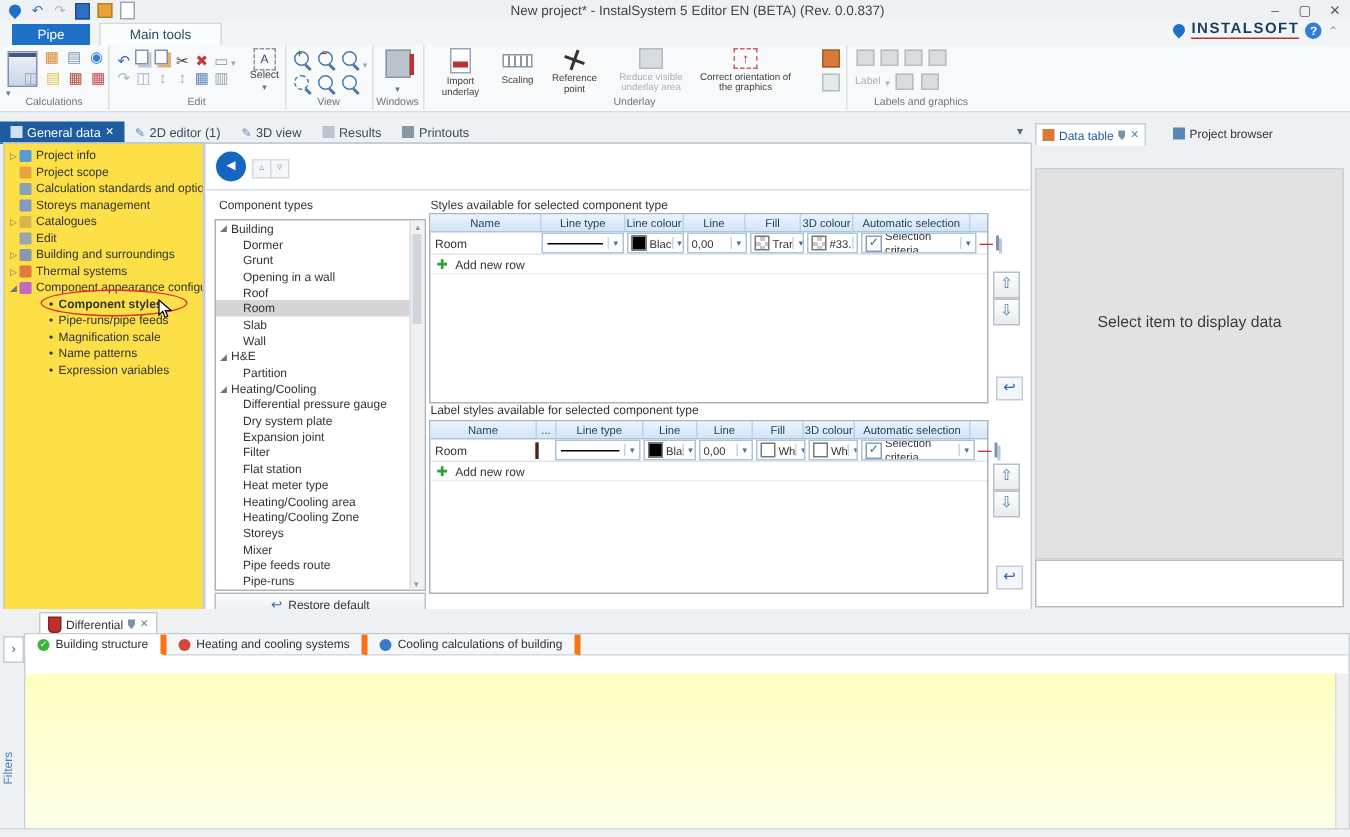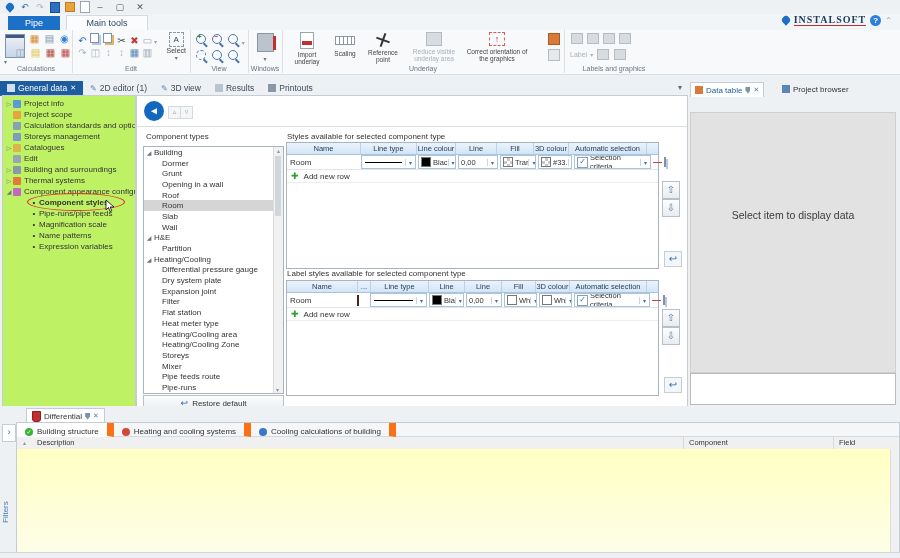--- a/index.html
+++ b/index.html
@@ -17,21 +17,21 @@
   .wtitle{flex:1;text-align:center;color:#444;}
   .winbtns{display:flex;}
   .wb{width:20px;height:13px;text-align:center;line-height:13px;font-size:9px;color:#555;}
   
   .rtabs{position:absolute;left:0;top:14px;width:900px;height:16px;background:#f2f5f8;border-bottom:1px solid #dfe3e8;}
   .filetab{position:absolute;left:8px;top:2px;width:52px;height:14px;background:#1d70c5;color:#fff;
     text-align:center;font-size:9px;line-height:14px;}
   .maintab{position:absolute;left:66px;top:1px;width:80px;height:14px;background:#fbfcfd;border:1px solid #d4dae0;
     border-bottom:none;text-align:center;font-size:9px;line-height:14px;color:#2a4a6b;}
   .brand{position:absolute;right:8px;top:0px;display:flex;align-items:center;gap:4px;}
-  .brandname{font-weight:bold;font-size:10px;letter-spacing:1px;color:#1b3a5c;border-bottom:1px solid #c03030;font-family:Liberation Serif, serif;}
+  .brandname{font-weight:bold;font-size:10px;letter-spacing:1px;color:#1b3a5c;border-bottom:1px solid #c03030;}
   .helpc{width:11px;height:11px;border-radius:50%;background:#2e7fd7;color:#fff;font-size:8px;line-height:11px;text-align:center;font-weight:bold;}
   .chev{font-size:8px;color:#8a97a5;}
   
   .ribbon{position:absolute;left:0;top:30px;width:900px;height:44px;background:#f7f9fb;border-bottom:1px solid #d9dee3;font-size:7px;}
   .grp{position:absolute;top:0;height:43px;border-right:1px solid #dde1e6;}
   .glabel{position:absolute;left:0;right:0;bottom:1px;text-align:center;color:#6b7683;font-size:7px;}
   .gi{display:inline-block;font-size:10px;line-height:12px;text-align:center;width:13px;}
   .calc-ic{position:absolute;left:5px;top:4px;width:18px;height:22px;border:1px solid #7e93b4;
     background:linear-gradient(#eef2f8,#c8d4e8);box-shadow:inset 0 3px 0 #41597e;}
   .mag{width:8px;height:8px;border:1.5px solid #4a7ab0;border-radius:50%;position:relative;display:inline-block;margin:1px 2px;}
@@ -56,21 +56,21 @@
   .graywin{width:14px;height:12px;background:#d7dce1;border:1px solid #b7bcc2;margin-bottom:2px;}
   .disq{display:inline-block;width:10px;height:9px;background:#d7dce1;border:1px solid #b7bcc2;margin:1px;}
   
   .workspace{position:absolute;left:0;top:80px;width:900px;height:326px;background:#eef1f4;}
   .doctabs{position:absolute;left:0;top:0;width:686px;height:15px;border-bottom:1px solid #2a6cb0;display:flex;align-items:flex-end;}
   .dtab{height:14px;display:flex;align-items:center;gap:3px;padding:0 7px;font-size:8.5px;color:#3a4a5a;}
   .dtab.active{background:#1d5c9e;color:#fff;}
   .dticon{width:8px;height:8px;display:inline-block;}
   .dcaret{position:absolute;right:4px;top:3px;font-size:8px;color:#5a6a7a;}
   
-  .sidebar{position:absolute;left:2px;top:15px;width:132px;height:310px;background:#bef264;border:1px solid #c4cdd6;overflow:hidden;}
+  .sidebar{position:absolute;left:2px;top:15px;width:132px;height:310px;background:#fde047;border:1px solid #c4cdd6;overflow:hidden;}
   .si{position:absolute;left:0;height:11px;display:flex;align-items:center;font-size:8px;white-space:nowrap;}
   .tw{width:8px;font-size:6px;color:#6b7683;text-align:center;flex:none;}
   .sic{width:8px;height:8px;border-radius:1px;margin-right:3px;flex:none;}
   .blt{width:6px;text-align:center;color:#333;flex:none;font-size:8px;margin-right:2px;}
   .ellipse{position:absolute;border:1.5px solid #e03030;border-radius:50%;}
   
   .center{position:absolute;left:136px;top:15px;width:550px;height:310px;background:#fff;border:1px solid #c4cdd6;font-size:8px;}
   .backbtn{position:absolute;left:7px;top:5px;width:20px;height:20px;border-radius:50%;background:#1467c0;color:#fff;
     text-align:center;line-height:20px;font-size:10px;}
   .minibtn{position:absolute;top:10px;width:11px;height:11px;border:1px solid #d4dae0;background:#f4f6f8;color:#9aa5b1;
@@ -125,21 +125,21 @@
     display:flex;align-items:flex-start;justify-content:center;}
   .graybox span{margin-top:96px;font-size:10.5px;color:#3c3c3c;}
   .whitebox{position:absolute;left:2px;top:293px;width:204px;height:30px;background:#fff;border:1px solid #bbb;}
   
   .diag{position:absolute;left:0;top:406px;width:900px;height:146px;background:#eef1f4;}
   .diagtab{position:absolute;left:26px;top:2px;height:14px;background:#fff;border:1px solid #c4cdd6;border-bottom:none;
     display:flex;align-items:center;gap:3px;padding:0 5px;font-size:8px;color:#333;}
   .flask{width:7px;height:9px;background:#c03030;border-radius:0 0 3px 3px;border:1px solid #902020;}
   .diagframe{position:absolute;left:16px;top:16px;width:882px;height:129px;background:#fff;border:1px solid #c4cdd6;}
   .dtabs{position:absolute;left:0;top:0;width:100%;height:14px;background:#f4f6f8;display:flex;}
-  .dgt{height:13px;display:flex;align-items:flex-end;gap:4px;padding:0 8px;font-size:8px;border-right:7px solid #f97316;
+  .dgt{height:13px;display:flex;align-items:center;gap:4px;padding:0 8px;font-size:8px;border-right:4px solid #f97316;
     border-bottom:1px solid #d4dae0;color:#333;}
   .dgt.active{background:#fff;border-bottom:1px solid #fff;}
   .dot{width:8px;height:8px;border-radius:50%;color:#fff;font-size:6px;line-height:8px;text-align:center;flex:none;}
   .dhdr{position:absolute;left:0;top:14px;width:100%;height:12px;background:#f0f0f0;border-bottom:1px solid #d4dae0;
     font-size:7.5px;color:#333;}
   .dhdr span{position:absolute;top:0;line-height:12px;}
   .dhsep{position:absolute;top:0;height:12px;border-left:1px solid #d4dae0;}
   .yellow{position:absolute;left:0;top:26px;width:874px;height:103px;
     background:linear-gradient(#ffffc2,#fefee9);}
   .ysb{position:absolute;right:0;top:26px;width:8px;height:103px;background:#f0f0f0;border-left:1px solid #ddd;}
@@ -166,20 +166,21 @@
       <span class="qi">
           <span class="floppy"></span>
         </span>
       <span class="qi">
           <span class="folder"></span>
         </span>
       <span class="qi">
           <span class="page"></span>
         </span>
     </div>
+    <span class="wtitle">New project* - InstalSystem 5 Editor EN (BETA) (Rev. 0.0.837)</span>
     <div class="winbtns">
       <span class="wb">–</span>
       <span class="wb">▢</span>
       <span class="wb">✕</span>
     </div>
   </div>
 
   <div class="rtabs">
     <div class="filetab">Pipe</div>
     <div class="maintab">Main tools</div>
@@ -624,27 +625,19 @@
         <div class="dgt">
           <span class="dot" style="background:#d04a3a"></span>
           <span>Heating and cooling systems</span>
         </div>
         <div class="dgt">
           <span class="dot" style="background:#3a78c9"></span>
           <span>Cooling calculations of building</span>
         </div>
         <div style="flex:1;border-bottom:1px solid #d4dae0"></div>
       </div>
-      <div class="dhdr">
-        <span style="left:6px;color:#8a97a5;font-size:6px">▴</span>
-        <span style="left:20px">Description</span>
-        <span class="dhsep" style="left:666px"></span>
-        <span style="left:672px">Component</span>
-        <span class="dhsep" style="left:816px"></span>
-        <span style="left:822px">Field</span>
-      </div>
       <div class="yellow"></div>
       <div class="ysb"></div>
     </div>
   </div>
 
   <div class="statusbar"></div>
 </div>
 
 </body></html>

